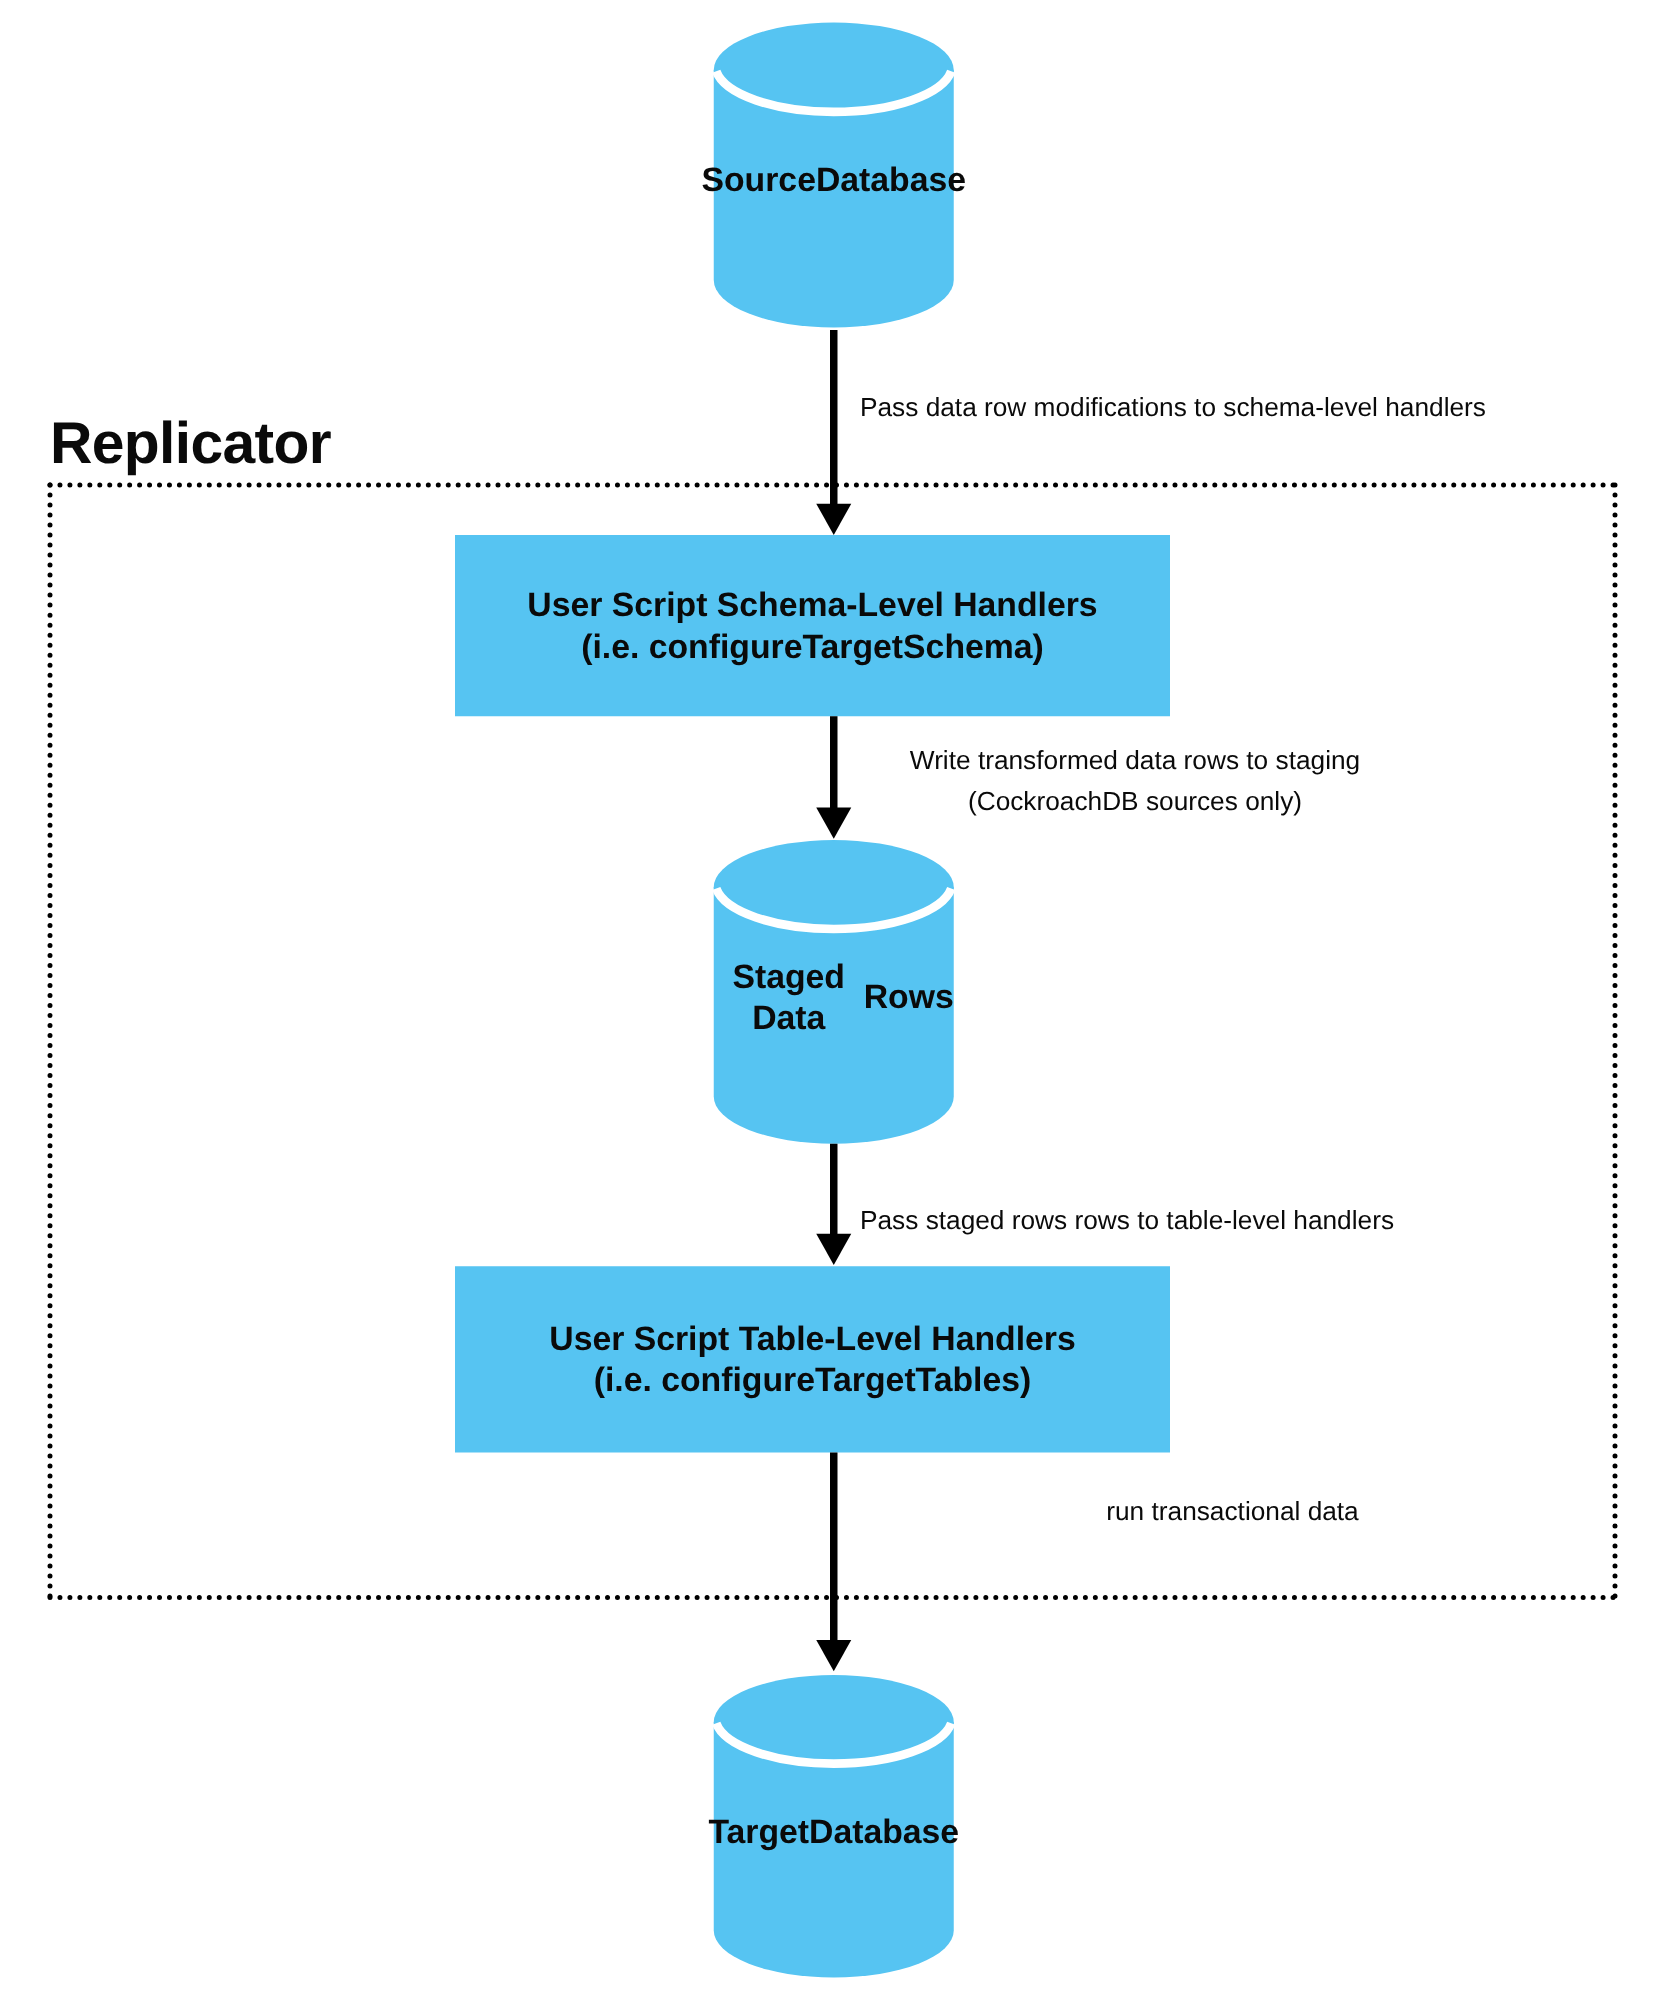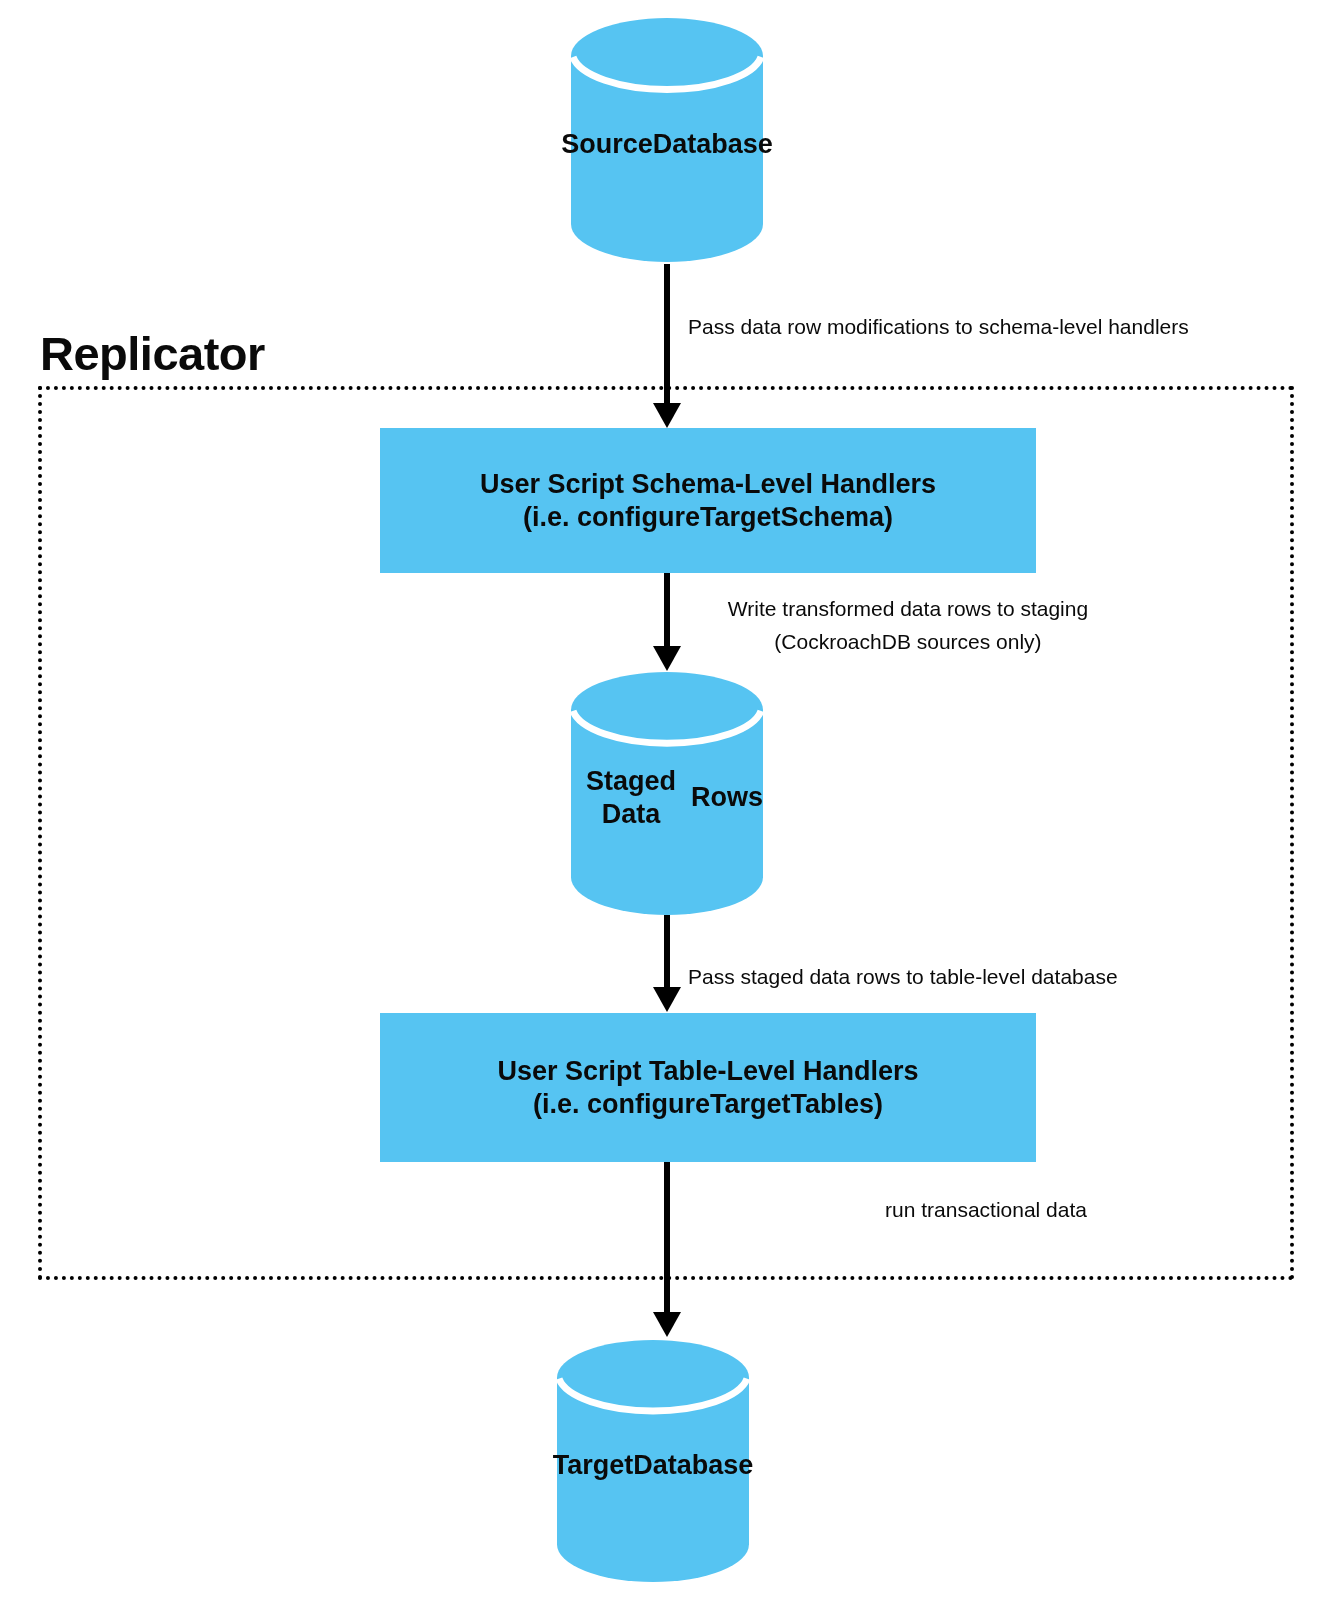--- a/index.html
+++ b/index.html
@@ -49,21 +49,21 @@
     display: flex; flex-direction: row;
     align-items: center; justify-content: center;
     text-align: center;
     font-size: 27px; font-weight: 700; line-height: 33px;
     padding-top: 8px;
   }
 
   
   .handler-rect {
     position: absolute;
-    left: 380px; width: 656px;
+    left: 364px; width: 572px;
     background: var(--node-fill);
     display: flex; flex-direction: column;
     align-items: center; justify-content: center;
     text-align: center;
     font-size: 27px; font-weight: 700; line-height: 33px;
   }
   .rect-schema { top: 428px; height: 145px; }
   .rect-table  { top: 1013px; height: 149px; }
 
   
@@ -138,34 +138,34 @@
       <path class="cyl-band" d="M2,39 A95,38 0 0 0 190,39"></path>
     </svg>
     <div class="node-label">
       <span class="lbl-line">Staged Data</span>
       <span class="lbl-line">Rows</span>
     </div>
   </div>
 
   <div class="arrow-line" style="top:915px; height:73px;"></div>
   <div class="arrow-head" style="top:987px;"></div>
-  <div class="edge-label lbl-3">Pass staged data rows to table-level database</div>
+  <div class="edge-label lbl-3">Pass staged rows rows to table-level handlers</div>
 
   <div class="handler-rect rect-table">
     <span class="lbl-line">User Script Table-Level Handlers</span>
     <span class="lbl-line">(i.e. configureTargetTables)</span>
   </div>
 
   <div class="arrow-line" style="top:1162px; height:151px;"></div>
   <div class="arrow-head" style="top:1312px;"></div>
   <div class="edge-label centered lbl-4">
     <span class="lbl-line">run transactional data</span>
   </div>
 
-  <div class="cylinder" style="left:557px; top:1340px; height:242px;">
+  <div class="cylinder" style="left:571px; top:1340px; height:242px;">
     <svg viewBox="0 0 192 244" preserveAspectRatio="none">
       <path class="cyl-body" d="M0,38 L0,206 A96,38 0 0 0 192,206 L192,38 Z"></path>
       <ellipse class="cyl-top" cx="96" cy="38" rx="96" ry="38"></ellipse>
       <path class="cyl-band" d="M2,39 A95,38 0 0 0 190,39"></path>
     </svg>
     <div class="node-label">
       <span class="lbl-line">Target</span>
       <span class="lbl-line">Database</span>
     </div>
   </div>

